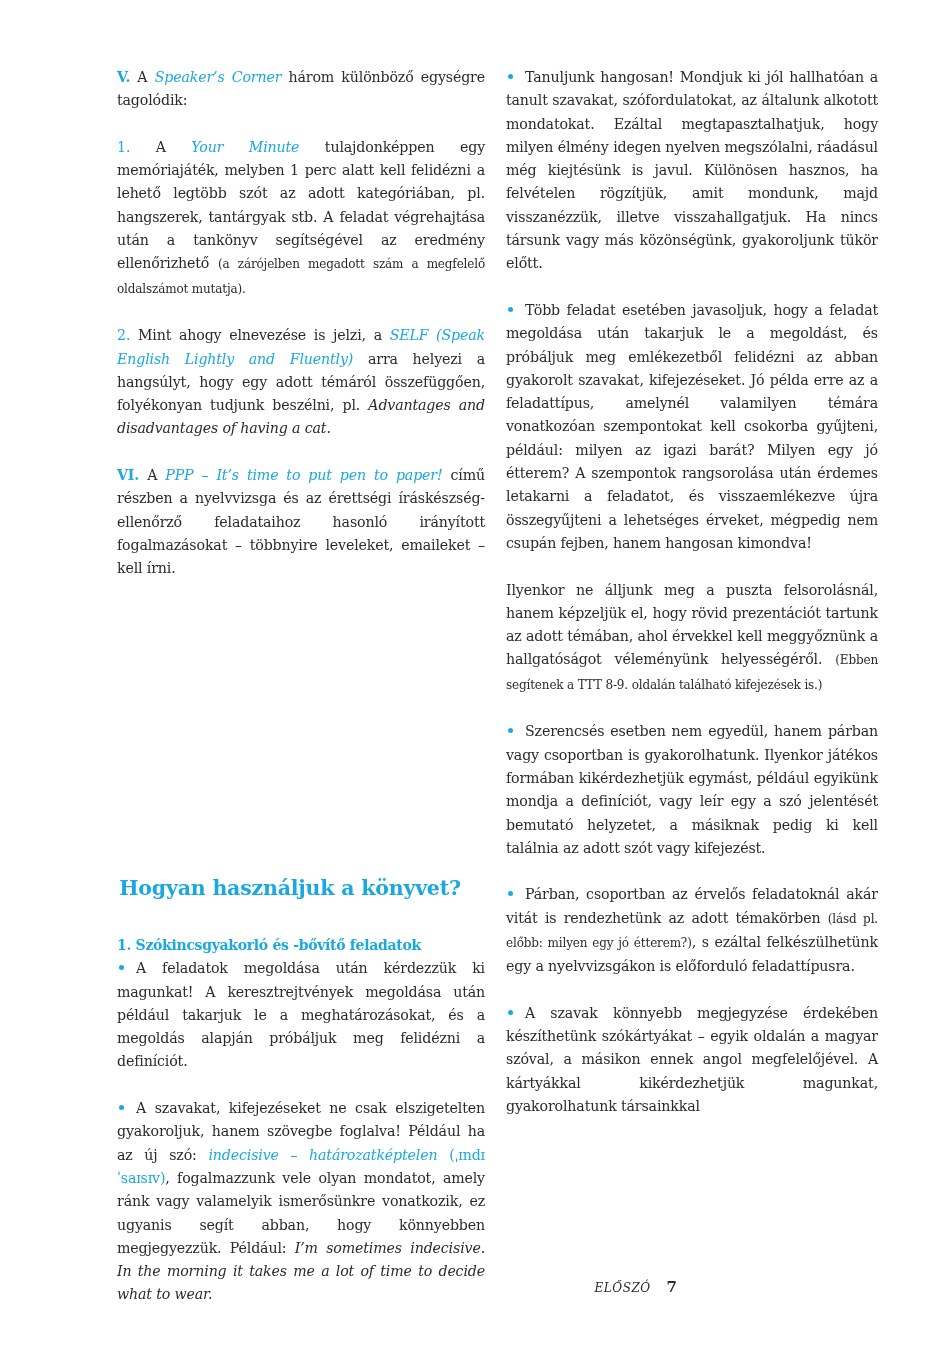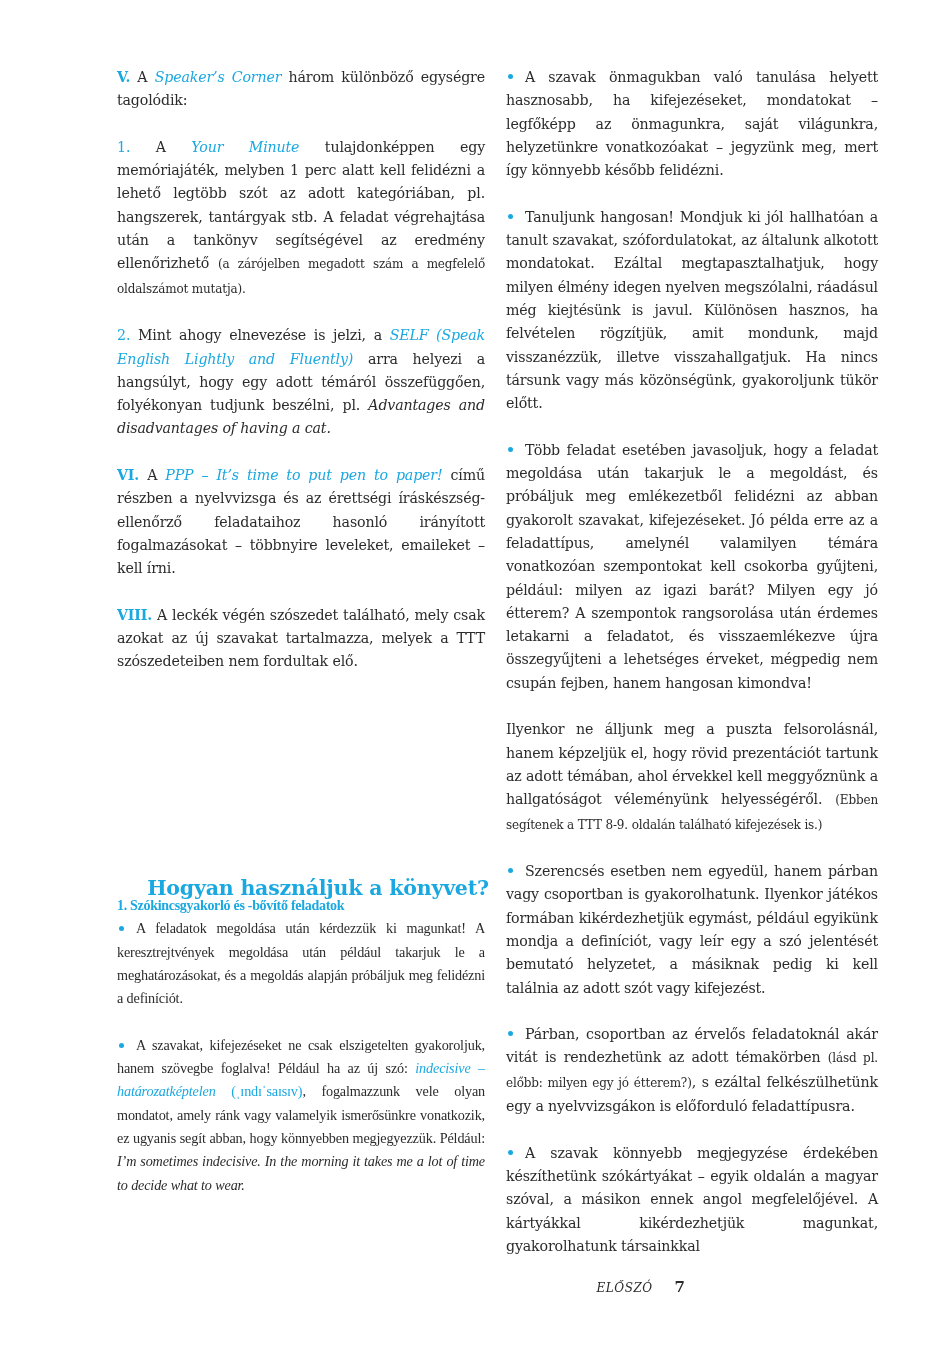--- a/index.html
+++ b/index.html
@@ -21,37 +21,36 @@
     .num { color: #1aa8e0; font-weight: bold; }
     .num-light { color: #1aa8e0; }
     .it { font-style: italic; }
     .it-accent { font-style: italic; color: #1aa8e0; }
     .small { font-size: 12px; }
     .bullet {
       display: inline-block; width: 5px; height: 5px; border-radius: 50%;
       background: #1aa8e0; vertical-align: middle; margin: 0 12px 3px 2px;
     }
     .heading {
-      position: absolute; left: 134px; width: 368px; top: 876px;
+      position: absolute; left: 106px; width: 368px; top: 876px;
       text-align: center; color: #1aa8e0; font-weight: bold;
       font-size: 20.5px; letter-spacing: -0.2px; margin: 0;
     }
     .subheading {
       color: #1aa8e0; font-weight: bold; font-size: 14px; margin: 0;
       letter-spacing: -0.3px;
     }
     .lower-left {
-      position: absolute; left: 117px; width: 368px; top: 894px;
+      position: absolute; left: 117px; width: 368px; top: 934px;
       font-size: 14.2px; line-height: 23.3px; letter-spacing: -0.15px;
       text-align: justify;
-      font-family: Liberation Serif, serif;
     }
     .footer {
-      position: absolute; right: 63px; top: 1278px;
-      font-size: 13px; display: flex; align-items: baseline; gap: 22px;
+      position: absolute; right: 71px; top: 1278px;
+      font-size: 13px; display: flex; align-items: baseline; gap: 16px;
     }
     .footer-label { font-style: italic; letter-spacing: 0.5px; font-size: 12px; }
     .footer-num { font-weight: bold; font-size: 15px; }
   </style>
 </head>
 <body>
 
 <div class="page">
 
   <div class="col col-left">
@@ -60,41 +59,35 @@
     </p>
     <p class="para">
       <span class="num-light">1.</span><span> A </span><span class="it-accent">Your Minute</span><span> tulajdonképpen egy memóriajáték, melyben 1 perc alatt kell felidézni a lehető legtöbb szót az adott kategóriában, pl. hangszerek, tantárgyak stb. A feladat végrehajtása után a tankönyv segítségével az eredmény ellenőrizhető </span><span class="small">(a zárójelben megadott szám a megfelelő oldalszámot mutatja).</span>
     </p>
     <p class="para">
       <span class="num-light">2.</span><span> Mint ahogy elnevezése is jelzi, a </span><span class="it-accent">SELF (Speak English Lightly and Fluently)</span><span> arra helyezi a hangsúlyt, hogy egy adott témáról összefüggően, folyékonyan tudjunk beszélni, pl. </span><span class="it">Advantages and disadvantages of having a cat.</span>
     </p>
     <p class="para">
       <span class="num">VI.</span><span> A </span><span class="it-accent">PPP – It’s time to put pen to paper!</span><span> című részben a nyelvvizsga és az érettségi íráskészség-ellenőrző feladataihoz hasonló irányított fogalmazásokat – többnyire leveleket, emaileket – kell írni.</span>
     </p>
-    <p class="para">
-      <span class="num">VIII.</span><span> A leckék végén szószedet található, mely csak azokat az új szavakat tartalmazza, melyek a TTT szószedeteiben nem fordultak elő.</span>
-    </p>
   </div>
 
   <h2 class="heading">Hogyan használjuk a könyvet?</h2>
 
   <div class="lower-left">
     <p class="subheading">1. Szókincsgyakorló és -bővítő feladatok</p>
     <p class="para">
       <span class="bullet"></span><span>A feladatok megoldása után kérdezzük ki magunkat! A keresztrejtvények megoldása után például takarjuk le a meghatározásokat, és a megoldás alapján próbáljuk meg felidézni a definíciót.</span>
     </p>
     <p class="para">
       <span class="bullet"></span><span>A szavakat, kifejezéseket ne csak elszigetelten gyakoroljuk, hanem szövegbe foglalva! Például ha az új szó: </span><span class="it-accent">indecisive – határozatképtelen</span><span class="accent"> (ˌɪndɪˈsaɪsɪv)</span><span>, fogalmazzunk vele olyan mondatot, amely ránk vagy valamelyik ismerősünkre vonatkozik, ez ugyanis segít abban, hogy könnyebben megjegyezzük. Például: </span><span class="it">I’m sometimes indecisive. In the morning it takes me a lot of time to decide what to wear.</span>
     </p>
   </div>
 
   <div class="col col-right">
-    <p class="para">
-      <span class="bullet"></span><span>A szavak önmagukban való tanulása helyett hasznosabb, ha kifejezéseket, mondatokat – legfőképp az önmagunkra, saját világunkra, helyzetünkre vonatkozóakat – jegyzünk meg, mert így könnyebb később felidézni.</span>
-    </p>
     <p class="para">
       <span class="bullet"></span><span>Tanuljunk hangosan! Mondjuk ki jól hallhatóan a tanult szavakat, szófordulatokat, az általunk alkotott mondatokat. Ezáltal megtapasztalhatjuk, hogy milyen élmény idegen nyelven megszólalni, ráadásul még kiejtésünk is javul. Különösen hasznos, ha felvételen rögzítjük, amit mondunk, majd visszanézzük, illetve visszahallgatjuk. Ha nincs társunk vagy más közönségünk, gyakoroljunk tükör előtt.</span>
     </p>
     <p class="para">
       <span class="bullet"></span><span>Több feladat esetében javasoljuk, hogy a feladat megoldása után takarjuk le a megoldást, és próbáljuk meg emlékezetből felidézni az abban gyakorolt szavakat, kifejezéseket. Jó példa erre az a feladattípus, amelynél valamilyen témára vonatkozóan szempontokat kell csokorba gyűjteni, például: milyen az igazi barát? Milyen egy jó étterem? A szempontok rangsorolása után érdemes letakarni a feladatot, és visszaemlékezve újra összegyűjteni a lehetséges érveket, mégpedig nem csupán fejben, hanem hangosan kimondva!</span>
     </p>
     <p class="para">
       <span>Ilyenkor ne álljunk meg a puszta felsorolásnál, hanem képzeljük el, hogy rövid prezentációt tartunk az adott témában, ahol érvekkel kell meggyőznünk a hallgatóságot véleményünk helyességéről. </span><span class="small">(Ebben segítenek a TTT 8-9. oldalán található kifejezések is.)</span>
     </p>
     <p class="para">

